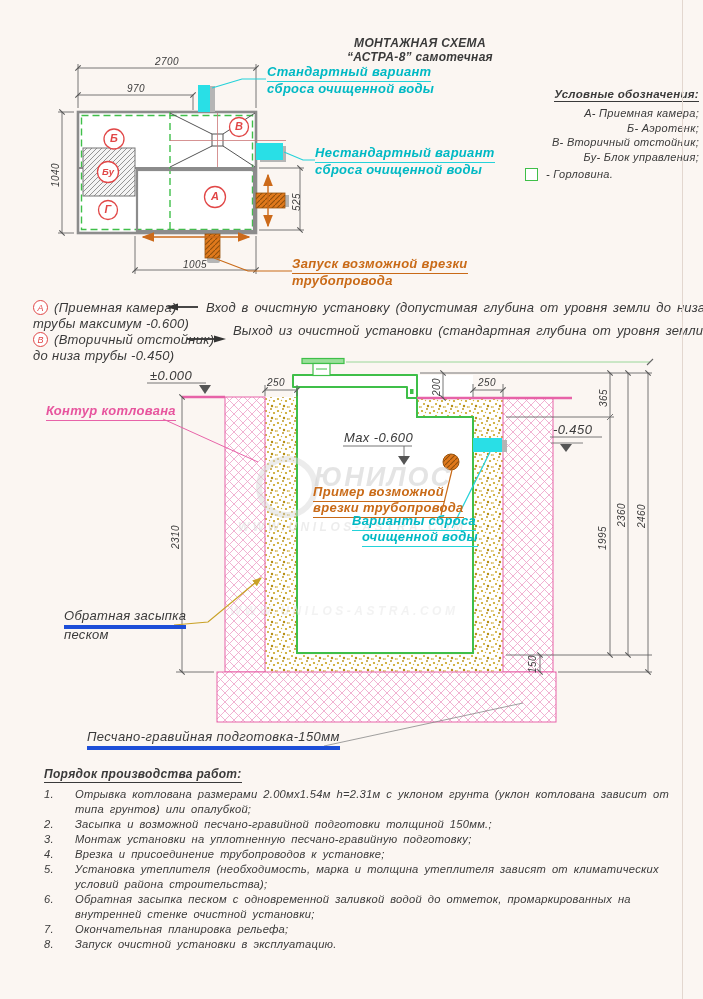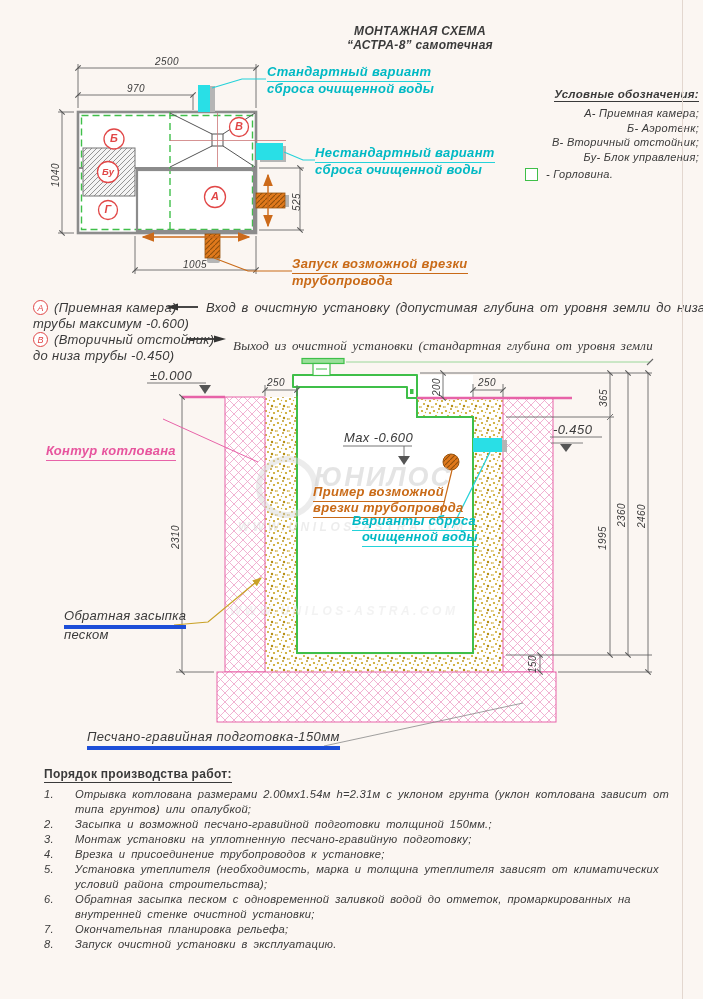--- a/index.html
+++ b/index.html
@@ -2,44 +2,44 @@
 <html><head>
 <meta charset="utf-8">
 <style>
   html,body{margin:0;padding:0;background:#efe9e4;}
   #page{position:relative;width:703px;height:999px;background:#fbf6f2;overflow:hidden;
         font-family:"Liberation Sans", sans-serif;}
   .t{position:absolute;font-style:italic;color:#3a3a3a;white-space:nowrap;line-height:1.15;}
   .s10{font-size:10px;letter-spacing:.4px;}
   .s105{font-size:13px;letter-spacing:.4px;}
   .s11{font-size:13px;letter-spacing:.3px;}
-  .s12{font-size:12px;letter-spacing:.3px;}
+  .s12{font-size:12px;letter-spacing:.3px;margin-top:12px;}
   .b6{font-weight:600;}
   .cy{color:#00b9c4;}
   .or{color:#c96a17;}
   .pk{color:#e7559e;}
   .rot{transform-origin:0 0;transform:rotate(-90deg);}
   .ul-gy{border-bottom:4px solid #1d4ed8;padding-bottom:1px;}
   .ul-cy{border-bottom:1.3px solid #24d2d9;padding-bottom:1px;}
   .ul-or{border-bottom:1.3px solid #c96a17;padding-bottom:1px;}
-  .ul-pk{border-bottom:1.3px solid #e763a8;padding-bottom:1px;margin-top:40px;}
+  .ul-pk{border-bottom:1.3px solid #e763a8;padding-bottom:1px;}
   .badge{position:absolute;width:15px;height:15px;border:1.4px solid #e14747;border-radius:50%;
          display:flex;align-items:center;justify-content:center;font-size:9px;font-style:italic;
          color:#e14747;background:#fff;box-sizing:border-box;}
   .chlab{position:absolute;font-style:italic;font-weight:600;color:#e14747;text-align:center;}
   
   #legend{position:absolute;left:487px;top:84px;width:212px;text-align:right;}
   #legend .hd{font-size:11.5px;font-style:italic;font-weight:600;color:#3a3a3a;
               display:inline-block;border-bottom:1px solid #3a3a3a;padding-bottom:1px;margin-bottom:4px;letter-spacing:.3px;}
   #legend .li{font-size:11px;font-style:italic;color:#3a3a3a;line-height:14.6px;letter-spacing:.3px;}
   #legend .gor{display:flex;align-items:center;margin-top:3px;padding-left:38px;}
   #legend .sq{width:13px;height:13px;border:1.6px solid #3fbf49;margin-right:8px;box-sizing:border-box;background:#fff;}
   
   #work{position:absolute;left:44px;top:764px;width:650px;}
-  #work .hd{font-size:12px;font-weight:600;color:#3a3a3a;display:inline-block;
+  #work .hd{font-size:12px;font-style:italic;font-weight:600;color:#3a3a3a;display:inline-block;
             border-bottom:1px solid #3a3a3a;padding-bottom:1px;margin-bottom:4px;letter-spacing:.3px;}
   #work .row{display:flex;font-size:11.2px;font-style:italic;color:#3a3a3a;line-height:15px;
              letter-spacing:.25px;word-spacing:2.5px;}
   #work .num{width:31px;flex:none;}
   #work .itx{flex:1;white-space:normal;}
   
   .wm{position:absolute;color:#cfcfcf;font-style:italic;font-weight:700;opacity:.55;}
   .wmring{position:absolute;width:50px;height:50px;border:6px solid #dadada;border-radius:50%;opacity:.5;}
   #scanline{position:absolute;left:682px;top:0;width:1px;height:999px;background:#e3d7cf;}
 </style>
@@ -224,21 +224,21 @@
   <div class="li">А- Приемная камера;</div>
   <div class="li">Б- Аэротенк;</div>
   <div class="li">В- Вторичный отстойник;</div>
   <div class="li">Бу- Блок управления;</div>
   <div class="gor">
     <span class="sq"></span>
     <span class="li">- Горловина.</span>
   </div>
 </div>
 
-<div class="t s10" style="left:152px;top:56px;width:30px;text-align:center;">2500</div>
+<div class="t s10" style="left:152px;top:56px;width:30px;text-align:center;">2700</div>
 <div class="t s10" style="left:122px;top:83px;width:28px;text-align:center;">970</div>
 <div class="t s10 rot" style="left:50px;top:187px;">1040</div>
 <div class="t s10 rot" style="left:291px;top:211px;">525</div>
 <div class="t s10" style="left:180px;top:259px;width:30px;text-align:center;">1005</div>
 
 <div class="chlab" style="left:108px;top:132px;width:12px;font-size:11px;">Б</div>
 <div class="chlab" style="left:233px;top:120px;width:12px;font-size:11px;">В</div>
 <div class="chlab" style="left:99px;top:166px;width:18px;font-size:9.5px;">Бу</div>
 <div class="chlab" style="left:102px;top:203px;width:12px;font-size:11px;">Г</div>
 <div class="chlab" style="left:209px;top:190px;width:12px;font-size:11px;">А</div>
@@ -253,21 +253,21 @@
 <div class="badge" style="left:33px;top:300px;">
       <span>А</span>
     </div>
 <div class="t s11" style="left:54px;top:301px;">(Приемная камера)</div>
 <div class="t s11" style="left:206px;top:301px;letter-spacing:.2px;word-spacing:2px;">Вход в очистную установку (допустимая глубина от уровня земли до низа</div>
 <div class="t s11" style="left:33px;top:317px;">трубы максимум -0.600)</div>
 <div class="badge" style="left:33px;top:332px;">
       <span>В</span>
     </div>
 <div class="t s11" style="left:54px;top:333px;">(Вторичный отстойник)</div>
-<div class="t s11" style="left:233px;top:339px;letter-spacing:.2px;word-spacing:2px;font-family:Liberation Serif, serif;">Выход из очистной установки (стандартная глубина от уровня земли</div>
+<div class="t s11" style="left:233px;top:324px;letter-spacing:.2px;word-spacing:2px;">Выход из очистной установки (стандартная глубина от уровня земли</div>
 <div class="t s11" style="left:33px;top:349px;">до низа трубы -0.450)</div>
 
 <div class="t s105" style="left:150px;top:369px;">±0.000</div>
 <div class="t s10" style="left:267px;top:377px;">250</div>
 <div class="t s10 rot" style="left:431px;top:396px;">200</div>
 <div class="t s10" style="left:478px;top:377px;">250</div>
 <div class="t s11 pk b6 ul-pk" style="left:46px;top:404px;">Контур котлована</div>
 <div class="t s105" style="left:344px;top:431px;">Max -0.600</div>
 <div class="t s105" style="left:553px;top:423px;">-0.450</div>
 <div class="t s11 or b6 ul-or" style="left:313px;top:485px;">Пример возможной</div>

